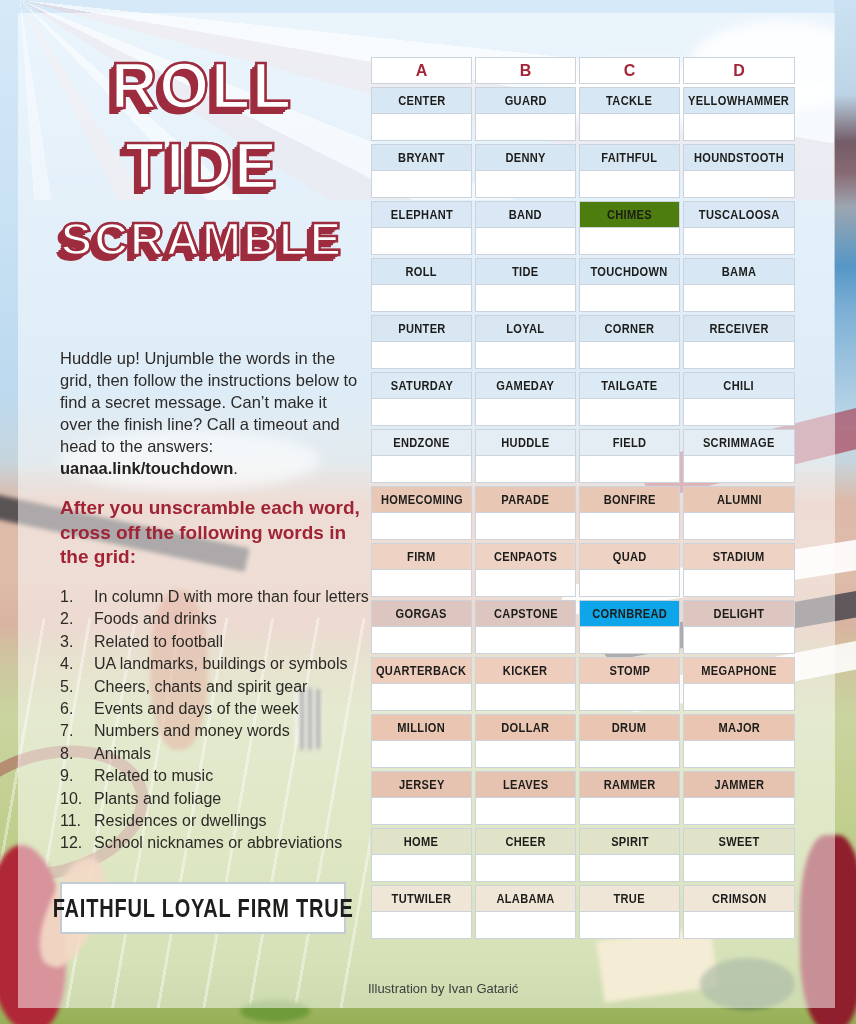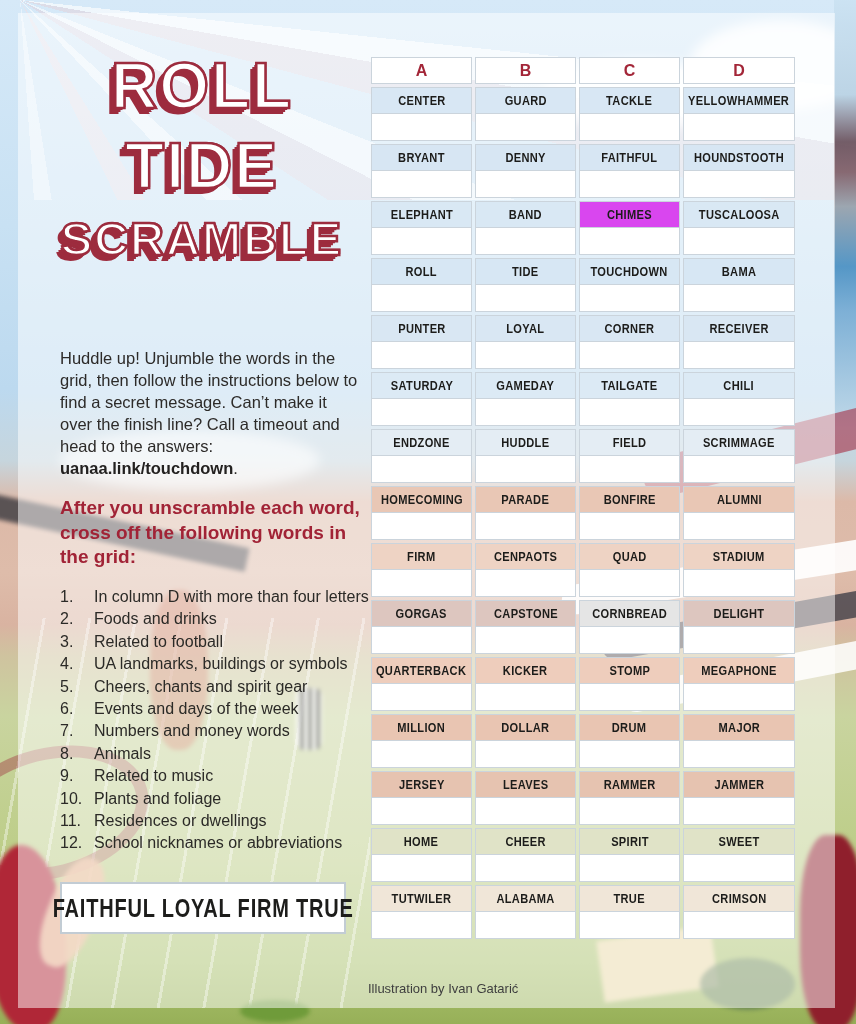--- a/index.html
+++ b/index.html
@@ -263,21 +263,21 @@
       </div>
       <div class="answer-cell"></div>
     </div>
     <div class="stack">
       <div class="word-cell" style="background: rgb(217, 232, 244);">
         <span class="w">BAND</span>
       </div>
       <div class="answer-cell"></div>
     </div>
     <div class="stack">
-      <div class="word-cell" style="background: #d946ef;">
+      <div class="word-cell" style="background: #4d7c0f;">
         <span class="w">CHIMES</span>
       </div>
       <div class="answer-cell"></div>
     </div>
     <div class="stack">
       <div class="word-cell" style="background: rgb(217, 232, 244);">
         <span class="w">TUSCALOOSA</span>
       </div>
       <div class="answer-cell"></div>
     </div>
@@ -431,21 +431,21 @@
       </div>
       <div class="answer-cell"></div>
     </div>
     <div class="stack">
       <div class="word-cell" style="background: rgb(221, 198, 191);">
         <span class="w">CAPSTONE</span>
       </div>
       <div class="answer-cell"></div>
     </div>
     <div class="stack">
-      <div class="word-cell" style="background: #e5e5e5;">
+      <div class="word-cell" style="background: #0ea5e9;">
         <span class="w">CORNBREAD</span>
       </div>
       <div class="answer-cell"></div>
     </div>
     <div class="stack">
       <div class="word-cell" style="background: rgb(221, 198, 191);">
         <span class="w">DELIGHT</span>
       </div>
       <div class="answer-cell"></div>
     </div>

